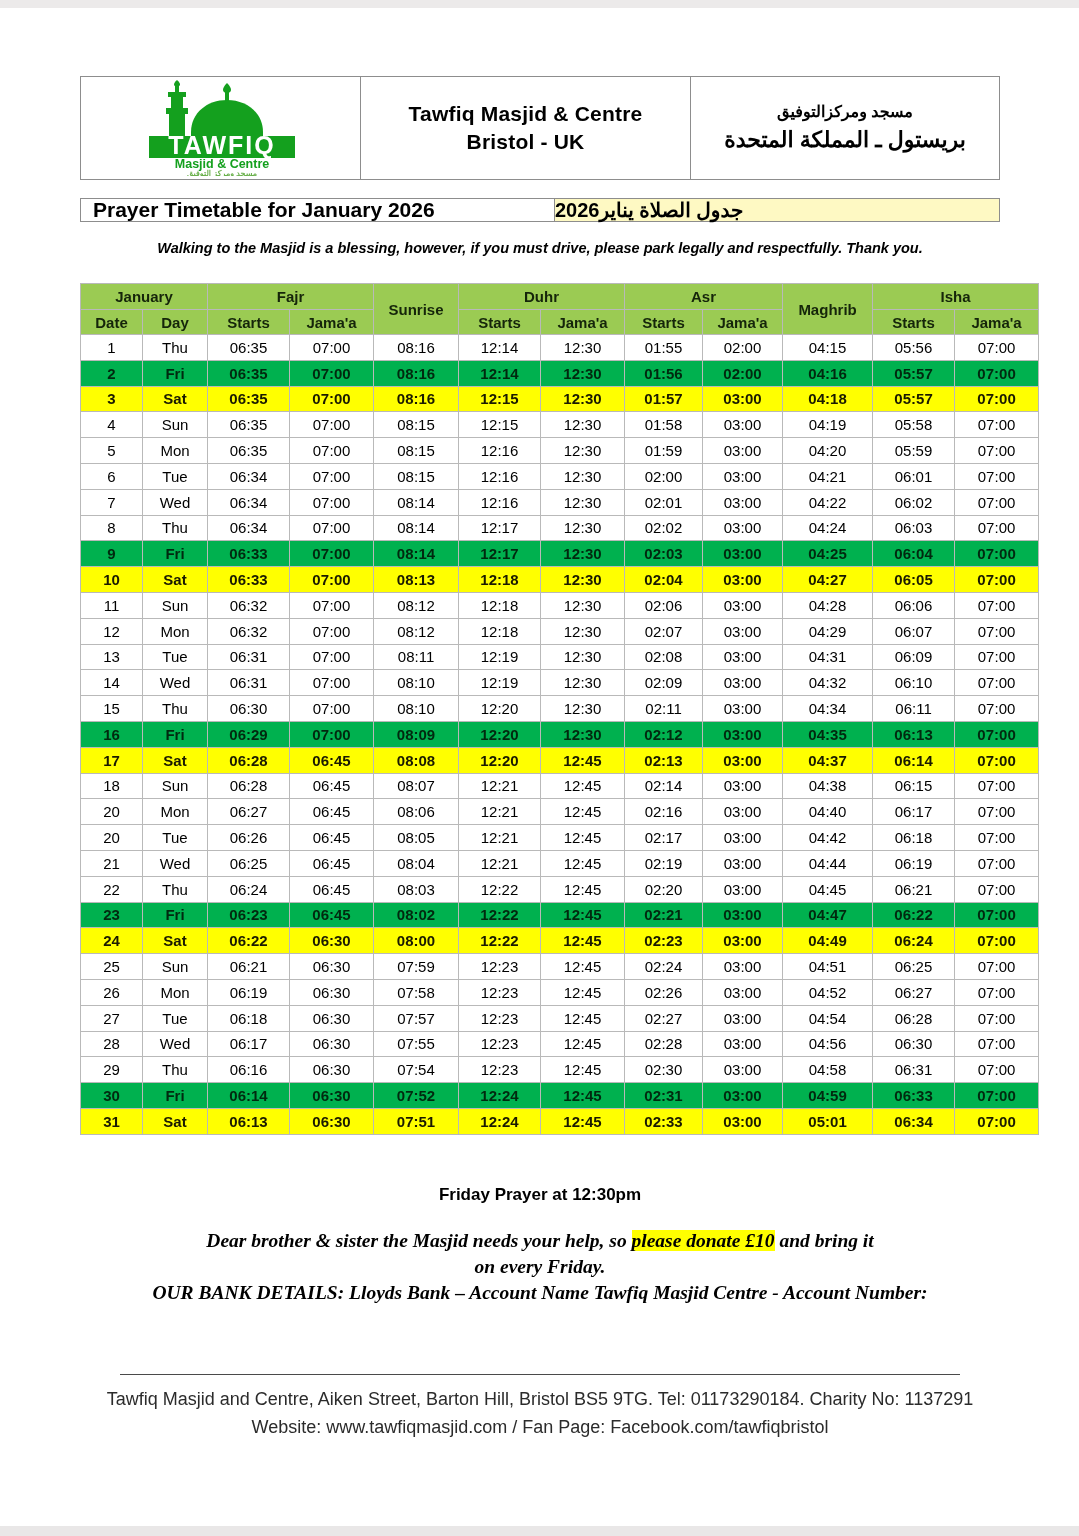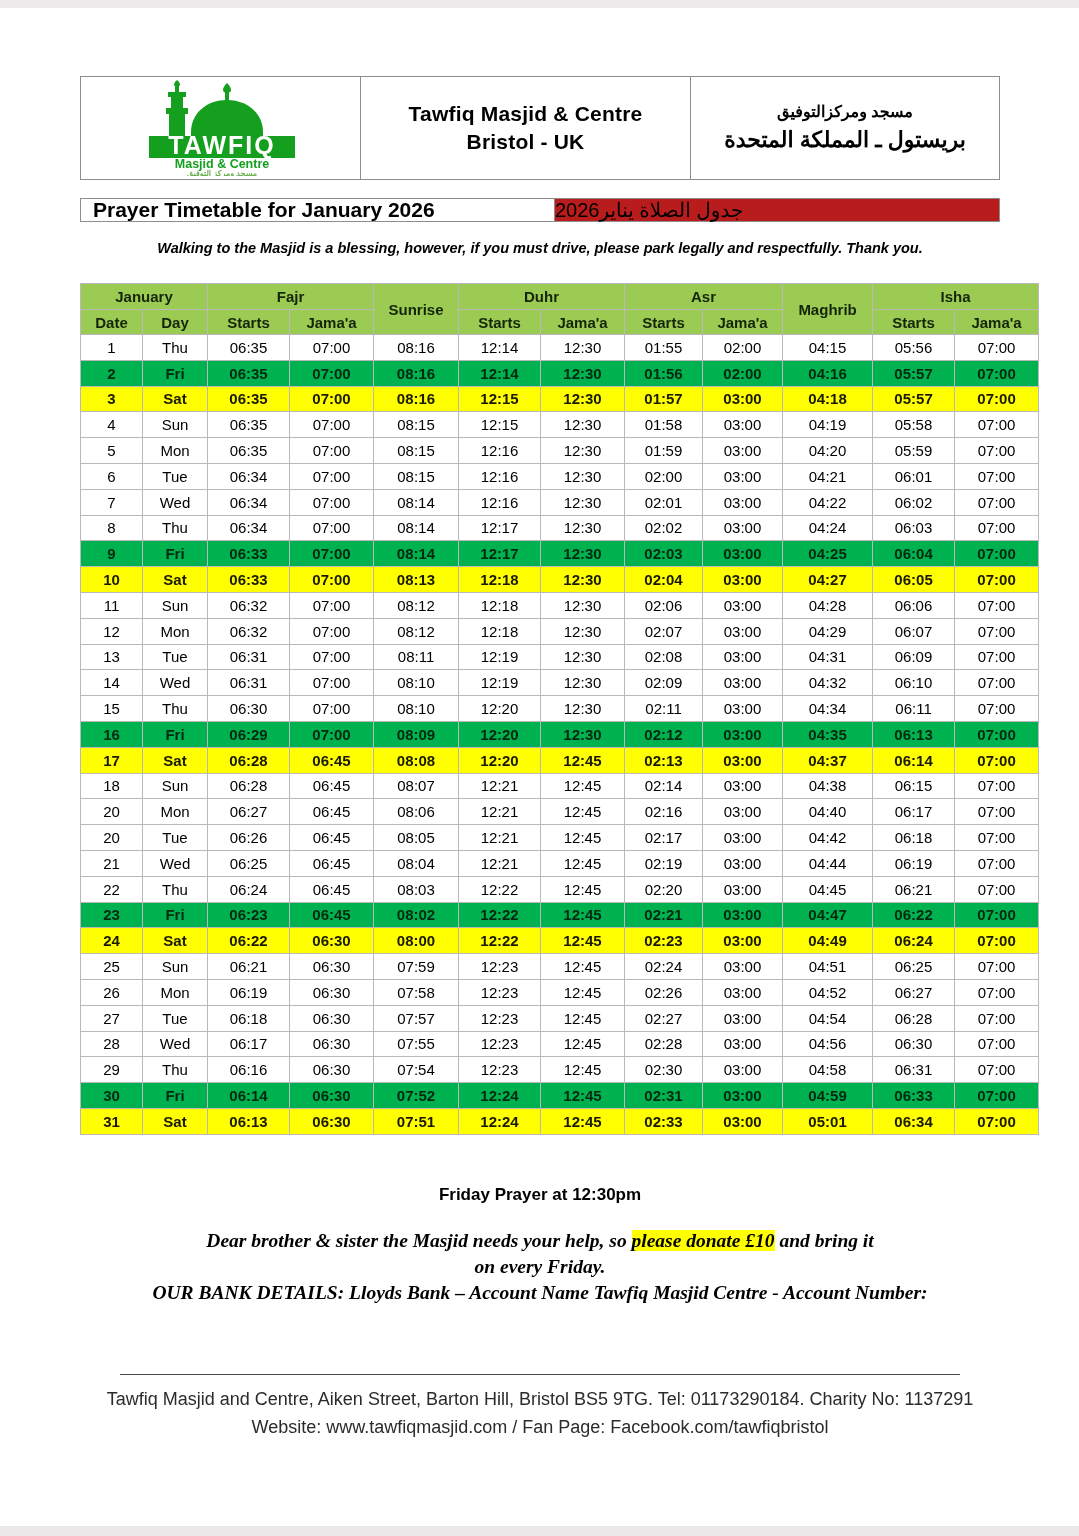--- a/index.html
+++ b/index.html
@@ -112,23 +112,23 @@
   .tb-ar {
     flex: 1;
     border: 1px solid #8d8d8d;
     border-left: none;
     box-sizing: border-box;
     display: flex;
     align-items: center;
     justify-content: flex-end;
     padding-right: 14px;
     direction: rtl;
-    font-weight: normal;
+    font-weight: bold;
     font-size: 20px;
-    background: #b91c1c;
+    background: #fef9c3;
   }
   .subnote {
     position: absolute;
     left: 80px;
     top: 240px;
     width: 920px;
     text-align: center;
     font-style: italic;
     font-weight: bold;
     font-size: 14.5px;

